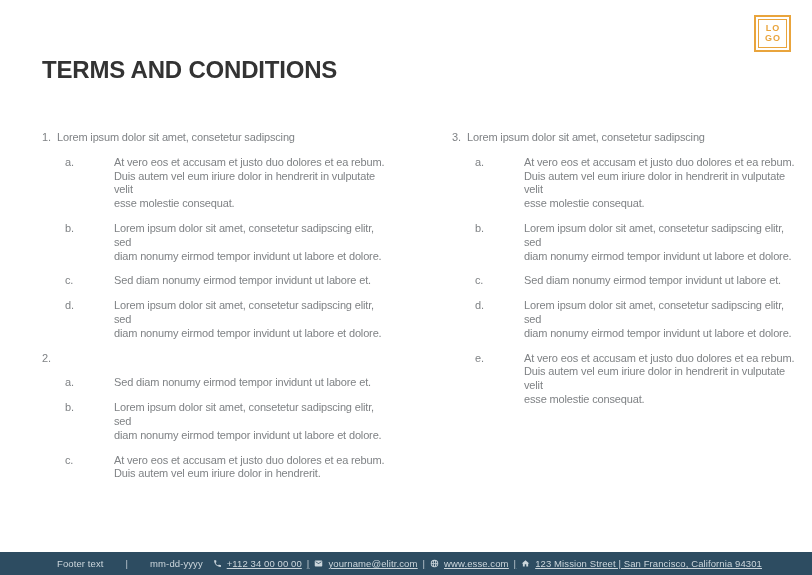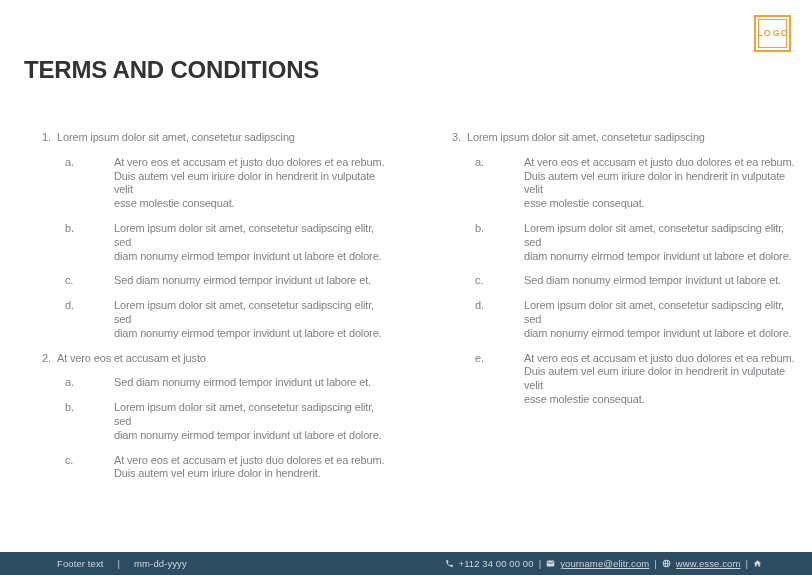--- a/index.html
+++ b/index.html
@@ -22,29 +22,29 @@
   
   .logo{
     position:absolute;top:15px;right:21px;
     width:37px;height:37px;
     border:2px solid var(--accent);
     padding:2px;
   }
   .logo-inner{
     width:100%;height:100%;
     border:1px solid var(--accent);
-    display:flex;align-items:center;justify-content:center;
+    display:flex;flex-direction:column;align-items:center;justify-content:center;
     color:var(--accent);
     font-weight:700;font-size:9px;line-height:1.1;
     letter-spacing:1px;text-indent:1px;
   }
 
   
   .title{
-    position:absolute;left:24px;top:56px;
+    position:absolute;left:42px;top:56px;
     font-size:24px;font-weight:700;letter-spacing:-0.2px;
     color:var(--heading);
   }
 
   
   .content{
     position:absolute;left:42px;top:131px;right:18px;
     display:flex;
     font-size:11px;line-height:13.8px;letter-spacing:-0.15px;
     color:var(--body_text);
@@ -59,22 +59,22 @@
 
   
   .footer{
     position:absolute;left:0;right:0;bottom:0;height:23px;
     background:var(--footer_bg);
     display:flex;align-items:center;justify-content:space-between;
     padding:0 50px 0 57px;
     font-size:9.5px;letter-spacing:0.1px;
     color:var(--footer_text);
   }
-  .footer-left{display:flex;align-items:center;gap:14px;}
-  .footer-right{display:flex;align-items:center;gap:5px;white-space:nowrap;}
+  .footer-left{display:flex;align-items:center;gap:22px;}
+  .footer-right{display:flex;align-items:center;gap:5px;white-space:nowrap;text-decoration:underline;}
   .sep{opacity:0.9;}
   .footer a{color:inherit;text-decoration:underline;text-underline-offset:1px;cursor:pointer;}
   .f-icon{width:9px;height:9px;fill:currentColor;flex:none;display:block;}
 </style>
 </head>
 <body>
 
 <div class="page">
 
   <div class="logo">
@@ -113,21 +113,20 @@
         <div class="sub">
           <span class="sub-letter">d.</span>
           <span class="sub-text">Lorem ipsum dolor sit amet, consetetur sadipscing elitr, sed
 diam nonumy eirmod tempor invidunt ut labore et dolore.</span>
         </div>
       </div>
 
       <div class="item">
         <div class="item-head">
           <span class="item-num">2.</span>
-          <span class="item-text">At vero eos et accusam et justo</span>
         </div>
         <div class="sub">
           <span class="sub-letter">a.</span>
           <span class="sub-text">Sed diam nonumy eirmod tempor invidunt ut labore et.</span>
         </div>
         <div class="sub">
           <span class="sub-letter">b.</span>
           <span class="sub-text">Lorem ipsum dolor sit amet, consetetur sadipscing elitr, sed
 diam nonumy eirmod tempor invidunt ut labore et dolore.</span>
         </div>
@@ -197,16 +196,17 @@
       <a>yourname@elitr.com</a>
       <span class="sep">|</span>
       <svg class="f-icon" viewBox="0 0 24 24">
           <path d="M12 2a10 10 0 1 0 0 20 10 10 0 0 0 0-20zm7.9 9h-3.4a15.6 15.6 0 0 0-1.2-5.7A8 8 0 0 1 19.9 11zM12 4.1c.9 1.2 1.9 3.6 2.1 6.9H9.9c.2-3.3 1.2-5.7 2.1-6.9zM4.1 13h3.4c.1 2.1.5 4.1 1.2 5.7A8 8 0 0 1 4.1 13zm3.4-2H4.1a8 8 0 0 1 4.6-5.7A15.6 15.6 0 0 0 7.5 11zm4.5 8.9c-.9-1.2-1.9-3.6-2.1-6.9h4.2c-.2 3.3-1.2 5.7-2.1 6.9zm3.3-.2c.7-1.6 1.1-3.6 1.2-5.7h3.4a8 8 0 0 1-4.6 5.7z"></path>
         </svg>
       <a>www.esse.com</a>
       <span class="sep">|</span>
       <svg class="f-icon" viewBox="0 0 24 24">
           <path d="M10 20v-6h4v6h5v-8h3L12 3 2 12h3v8z"></path>
         </svg>
+      <span>123 Mission Street | San Francisco, California 94301</span>
     </div>
   </div>
 
 </div>
 
 </body></html>

